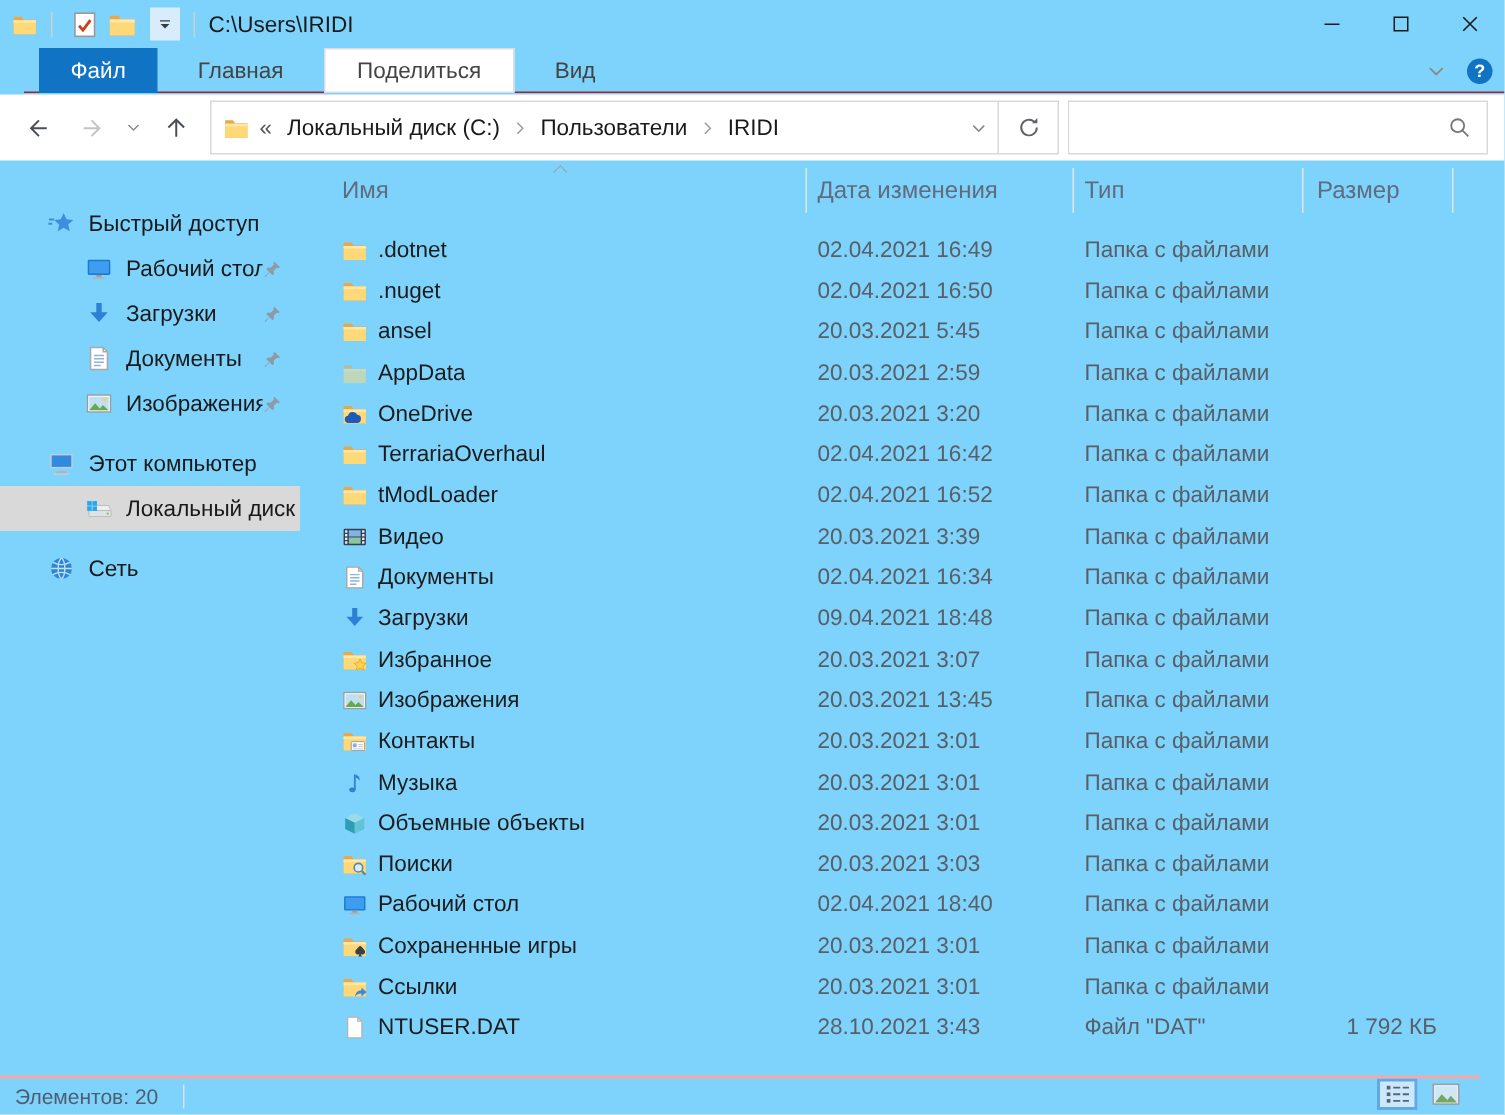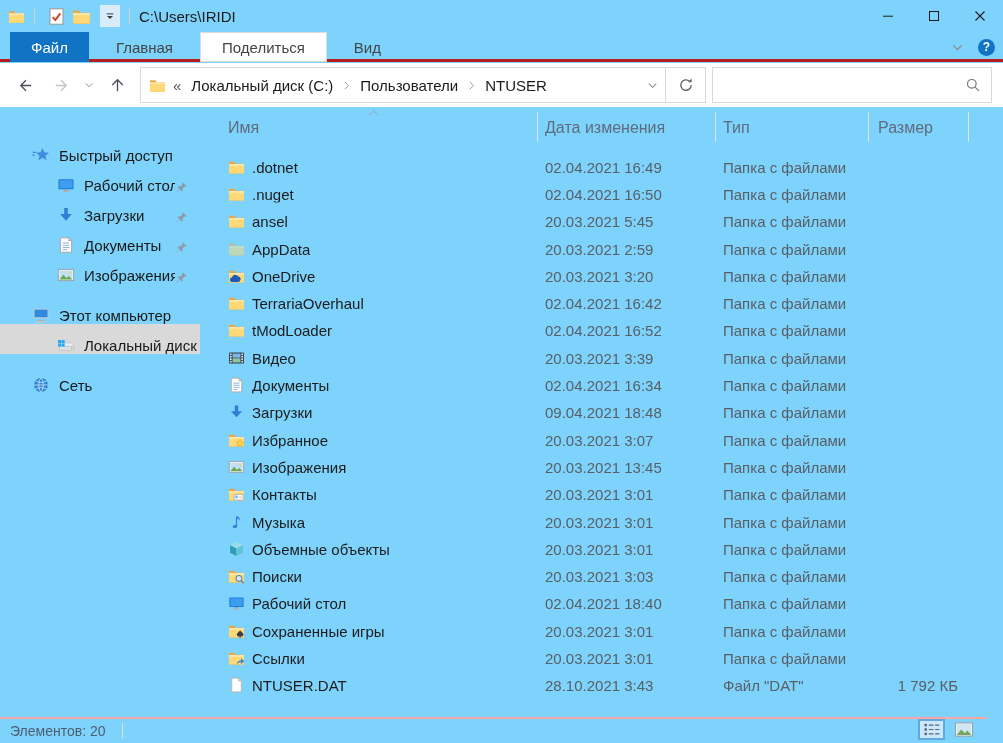--- a/index.html
+++ b/index.html
@@ -16,21 +16,21 @@
   .app-icon { width:17px; height:17px; }
   .qat-btn { width:19px; height:19px; margin:0 3px; }
   .qat-drop { width:20px; height:22px; background:#d9ecfb; margin-left:6px; }
   .qat-drop .ficon { width:14px; height:14px; }
   .title-path { font-size:15px; color:#1a1a1a; }
   .win-controls { position:absolute; right:0; top:0; height:32px; display:flex; }
   .win-btn { width:46px; height:32px; display:flex; align-items:center; justify-content:center; }
   .win-btn .ficon { width:16px; height:16px; }
 
   
-  .tabrow { position:absolute; top:32px; left:0; right:0; height:30px; border-bottom:3px solid #b91c1c; }
+  .tabrow { position:absolute; top:32px; left:16px; right:0; height:30px; border-bottom:1px solid #b91c1c; }
   .tabs { display:flex; height:30px; align-items:stretch; padding-left:10px; }
   .tab { font-size:15px; color:#444; padding:0 21px; display:flex; align-items:center; margin-right:6px; }
   .tab.active { background:var(--accent); color:#fff; }
   .tab.hover { border:1px solid #dcdcdc; background:#fff; }
   .ribbon-right { position:absolute; right:8px; top:0; height:30px; display:flex; align-items:center; gap:13px; }
   .collapse-chevron { width:15px; height:15px; }
   .help-btn { width:17px; height:17px; border-radius:50%; background:var(--accent); color:#fff; font-size:12px; font-weight:bold; display:flex; align-items:center; justify-content:center; }
 
   
   .navbar { position:absolute; top:63px; left:0; right:0; height:44px; background:#fff; }
@@ -50,21 +50,21 @@
   .ab-drop .ficon { width:13px; height:13px; }
   .refresh-btn { width:40px; height:100%; border-left:1px solid #d9d9d9; display:flex; align-items:center; justify-content:center; }
   .refresh-btn .ficon { width:16px; height:16px; }
   .searchbox { position:absolute; left:712px; top:4px; width:280px; height:36px; border:1px solid #d9d9d9; display:flex; align-items:center; }
   .searchbox input { flex:1; border:none; outline:none; height:100%; font-size:15px; padding:0 8px; font-family:"Liberation Sans",sans-serif; }
   .search-icon { width:16px; height:16px; margin-right:10px; }
 
   
   .main { position:absolute; top:107px; left:0; width:100%; height:610px; display:flex; }
   .sidebar { width:200px; padding-top:27px; flex:none; }
-  .side-item { height:30px; display:flex; align-items:flex-end; font-size:15px; color:#1a1a1a; }
+  .side-item { height:30px; display:flex; align-items:center; font-size:15px; color:#1a1a1a; }
   .side-item.gap { margin-top:10px; }
   .side-item.indent0 { padding-left:32px; }
   .side-item.indent1 { padding-left:57px; }
   .side-item.selected { background:var(--sel-gray); }
   .s-icon { width:18px; height:18px; margin-right:9px; flex:none; }
   .s-label { white-space:nowrap; overflow:hidden; }
   .s-pin { width:13px; height:13px; margin-left:auto; margin-right:12px; flex:none; }
 
   .filearea { position:relative; flex:1; }
   .lheader { position:absolute; top:0; left:0; right:0; height:46px; }
@@ -214,21 +214,21 @@
             <svg viewBox="0 0 16 16">
               <path d="M6 3.5L10.5 8 6 12.5" fill="none" stroke="#9a9a9a" stroke-width="1.2"></path>
             </svg>
           </span>
           <span class="crumb">Пользователи</span>
           <span class="ficon crumb-sep">
             <svg viewBox="0 0 16 16">
               <path d="M6 3.5L10.5 8 6 12.5" fill="none" stroke="#9a9a9a" stroke-width="1.2"></path>
             </svg>
           </span>
-          <span class="crumb">NTUSER</span>
+          <span class="crumb">IRIDI</span>
         </div>
       <span class="ab-drop">
           <span class="ficon">
             <svg viewBox="0 0 16 16">
               <path d="M3.5 5.8L8 10.3l4.5-4.5" fill="none" stroke="#8a8a8a" stroke-width="1.3"></path>
             </svg>
           </span>
         </span>
       <span class="refresh-btn">
           <span class="ficon">

